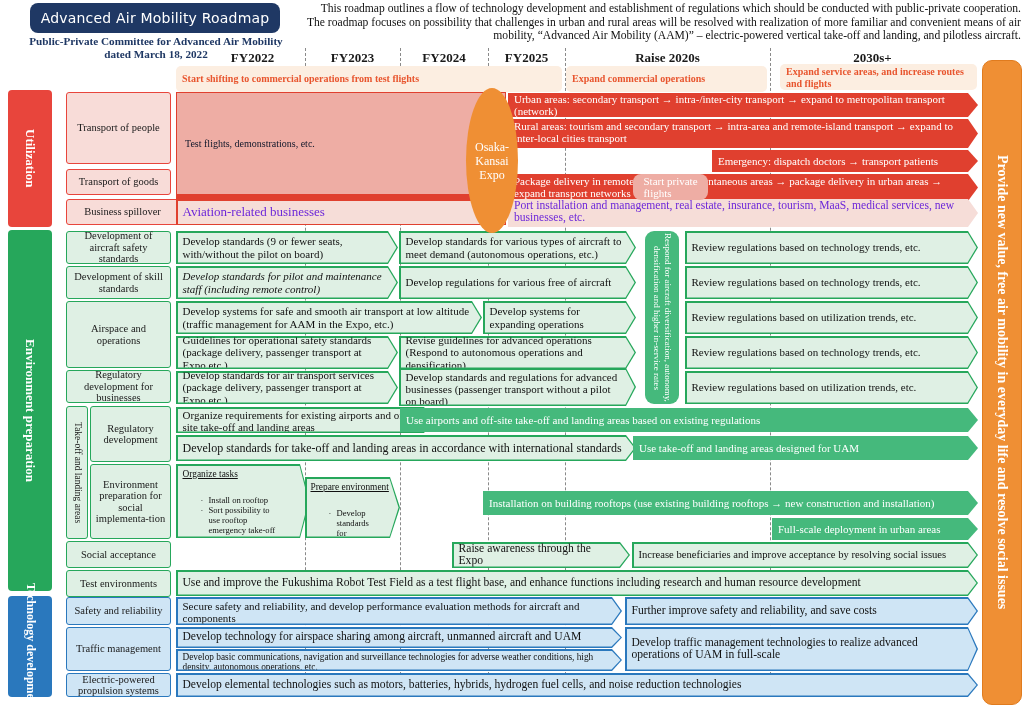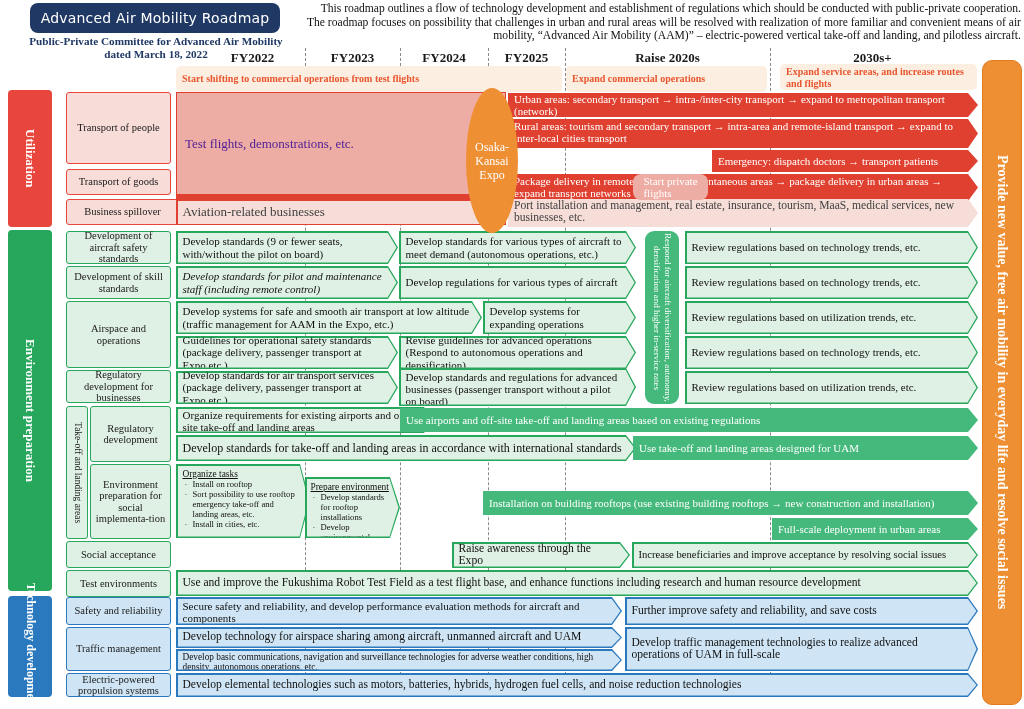--- a/index.html
+++ b/index.html
@@ -68,39 +68,39 @@
     padding:2px 12px 2px 6px; font-size:11px; line-height:12.2px;
     clip-path:polygon(0 0, calc(100% - 10px) 0, 100% 50%, calc(100% - 10px) 100%, 0 100%);
   }
 
   .g-out{ background:#26a75b; }                     
   .g-in { background:#dff0e4; color:#111; }
   .g-solid{ background:#45b97c; color:#fff; }
   .b-out{ background:#2a78bd; }
   .b-in { background:#cfe5f5; color:#111; }
   .r-solid{ background:#e0402f; color:#fff; }
-  .r-pale { background:#f6ddd8; color:#404040; }
+  .r-pale { background:#f6ddd8; color:#6d28d9; }
 
   .wrapch{
     position:absolute;
     clip-path:polygon(0 0, calc(100% - 10px) 0, 100% 50%, calc(100% - 10px) 100%, 0 100%);
   }
   .wrapch > .inner{
     position:absolute; left:1.5px; top:1.5px; right:1.5px; bottom:1.5px;
     clip-path:polygon(0 0, calc(100% - 9px) 0, 100% 50%, calc(100% - 9px) 100%, 0 100%);
     display:flex; align-items:center; padding:1px 11px 1px 5px;
     font-size:11px; line-height:12.3px;
   }
   .wrapch.sq{ clip-path:none; }
   .wrapch.sq > .inner{ clip-path:none; padding-right:5px; }
 
   
   .util-poly{
     position:absolute; background:#eeada4; border:1.5px solid #e0402f;
-    color:#4c1d95; font-size:13px; display:flex; align-items:center; padding-left:8px;
+    color:#0f172a; font-size:10px; display:flex; align-items:center; padding-left:8px;
   }
 
   
   .expo{
     position:absolute; background:#ef8f34; border-radius:50%;
     color:#fff; font-size:12px; line-height:14px; text-align:center;
     display:flex; align-items:center; justify-content:center; z-index:30;
   }
 
   
@@ -120,21 +120,21 @@
 
   
   .pill-priv{
     position:absolute; background:#eeada4; border-radius:8px; color:#fff;
     font-size:11px; line-height:12px; 
     display:flex; align-items:center; justify-content:center; z-index:10;margin-top:26px;
   }
 
   .bullets{ font-size:8.6px; line-height:10px; }
   .bullets u{ font-size:9.4px; }
-  .bullets ul{ margin:0; padding-left:9px; list-style:none; }
+  .bullets ul{ margin:16px; padding-left:9px; list-style:none; }
   .bullets li{ position:relative; padding-left:1px;}
   .bullets li:before{ content:"·"; position:absolute; left:-7px; }
 
   .hr-red{ position:absolute; background:#e0402f; }
 </style>
 </head>
 <body>
 
 <div class="root">
 
@@ -212,21 +212,21 @@
     <div class="inner g-in">Develop standards for various types of aircraft to meet demand (autonomous operations, etc.)</div>
   </div>
   <div class="wrapch g-out" style="left:685px; top:231px; width:293px; height:33px;">
     <div class="inner g-in">Review regulations based on technology trends, etc.</div>
   </div>
 
   <div class="wrapch g-out" style="left:176px; top:266px; width:222px; height:33px;font-style:italic;">
     <div class="inner g-in">Develop standards for pilot and maintenance staff (including remote control)</div>
   </div>
   <div class="wrapch g-out" style="left:399px; top:266px; width:237px; height:33px;">
-    <div class="inner g-in">Develop regulations for various types of aircraft</div>
+    <div class="inner g-in">Develop regulations for various free of aircraft</div>
   </div>
   <div class="wrapch g-out" style="left:685px; top:266px; width:293px; height:33px;">
     <div class="inner g-in">Review regulations based on technology trends, etc.</div>
   </div>
 
   <div class="wrapch g-out" style="left:176px; top:301px; width:306px; height:33px;">
     <div class="inner g-in">Develop systems for safe and smooth air transport at low altitude (traffic management for AAM in the Expo, etc.)</div>
   </div>
   <div class="wrapch g-out" style="left:483px; top:301px; width:153px; height:33px;">
     <div class="inner g-in">Develop systems for expanding operations</div>

